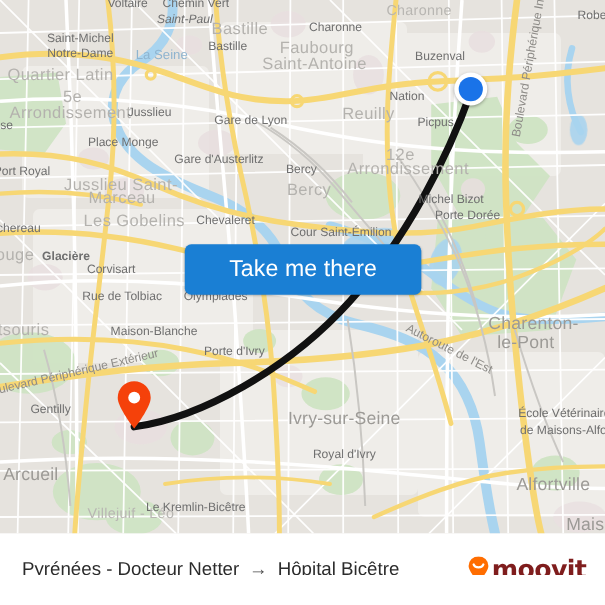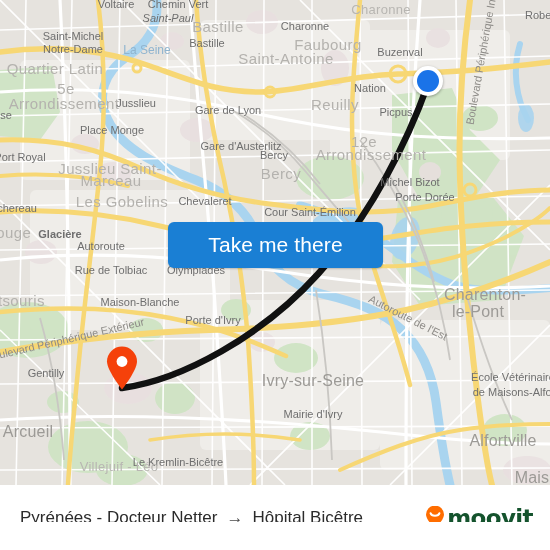--- a/index.html
+++ b/index.html
@@ -77,21 +77,21 @@
     position:absolute;left:20px;top:50%;transform:translateY(-50%);
     font-size:17px;color:#2b2b2b;white-space:nowrap;
     display:flex;align-items:center;gap:9px;
   }
   .route-title .arrow{font-size:17px;color:#4a4a4a;}
   .brand{
     position:absolute;right:17px;top:50%;transform:translateY(-50%);
     display:flex;align-items:center;gap:2px;
   }
   .brand-word{
-    font-size:23px;font-weight:bold;color:#14532d;letter-spacing:-.6px;
+    font-size:23px;font-weight:bold;color:#7f1d1d;letter-spacing:-.6px;
     font-family:"DejaVu Sans", sans-serif;
   }
 </style>
 </head>
 <body>
 
 <div id="app">
 
   <div class="map">
 
@@ -228,66 +228,66 @@
         <div class="lbl place" style="left: 178px; top: 4px;">Chemin Vert</div>
         <div class="lbl area2" style="left: 381px; top: 9px;">Charonne</div>
         <div class="lbl place" style="left: 168px; top: 18px; font-style: italic;">Saint-Paul</div>
         <div class="lbl area" style="left: 218px; top: 26px;">Bastille</div>
         <div class="lbl place" style="left: 305px; top: 26px;">Charonne</div>
         <div class="lbl place" style="left: 521px; top: 15px; margin-left: 34px;">Robespierre</div>
         <div class="lbl place" style="left: 207px; top: 43px;">Bastille</div>
         <div class="lbl place" style="left: 400px; top: 52px;">Buzenval</div>
         <div class="lbl place" style="left: 73px; top: 36px;">Saint-Michel</div>
         <div class="lbl place" style="left: 73px; top: 49px;">Notre-Dame</div>
-        <div class="lbl area" style="left: 288px; top: 44px; margin-left: 40px;">Faubourg</div>
+        <div class="lbl area" style="left: 288px; top: 44px;">Faubourg</div>
         <div class="lbl area" style="left: 286px; top: 58px;">Saint-Antoine</div>
         <div class="lbl water" style="left: 147px; top: 50px;">La Seine</div>
         <div class="lbl area" style="left: 55px; top: 68px;">Quartier Latin</div>
         <div class="lbl place" style="left: 370px; top: 88px;">Nation</div>
         <div class="lbl area" style="left: 335px; top: 104px;">Reuilly</div>
         <div class="lbl area" style="left: 66px; top: 88px;">5e</div>
         <div class="lbl area" style="left: 64px; top: 103px;">Arrondissement</div>
         <div class="lbl place" style="left: 136px; top: 103px;">Jusslieu</div>
         <div class="lbl place" style="left: 396px; top: 112px;">Picpus</div>
         <div class="lbl road" style="left: 481px; top: 62px; transform: translate(-50%, -50%) rotate(-80deg);">Boulevard Périphérique In</div>
         <div class="lbl place" style="left: 228px; top: 110px;">Gare de Lyon</div>
         <div class="lbl place" style="left: 112px; top: 130px;">Place Monge</div>
-        <div class="lbl place" style="left: 199px; top: 146px; margin-left: 42px;">Gare d'Austerlitz</div>
+        <div class="lbl place" style="left: 199px; top: 146px;">Gare d'Austerlitz</div>
         <div class="lbl place" style="left: 274px; top: 155px;">Bercy</div>
         <div class="lbl area" style="left: 364px; top: 141px;">12e</div>
         <div class="lbl area" style="left: 371px; top: 154px;">Arrondissement</div>
         <div class="lbl place" style="left: 6px; top: 115px;">se</div>
         <div class="lbl place" style="left: 20px; top: 157px;">Port Royal</div>
         <div class="lbl area" style="left: 110px; top: 168px;">Jusslieu Saint-</div>
         <div class="lbl area" style="left: 111px; top: 180px;">Marceau</div>
         <div class="lbl area" style="left: 281px; top: 173px;">Bercy</div>
         <div class="lbl place" style="left: 410px; top: 182px;">Michel Bizot</div>
         <div class="lbl place" style="left: 425px; top: 197px;">Porte Dorée</div>
         <div class="lbl place" style="left: 205px; top: 201px;">Chevaleret</div>
         <div class="lbl area" style="left: 122px; top: 201px;">Les Gobelins</div>
         <div class="lbl place" style="left: 14px; top: 208px;">ochereau</div>
         <div class="lbl place" style="left: 310px; top: 212px;">Cour Saint-Émilion</div>
         <div class="lbl place" style="left: 60px; top: 234px; font-weight: bold;">Glacière</div>
         <div class="lbl area" style="left: 11px; top: 232px;">rouge</div>
-        <div class="lbl place" style="left: 101px; top: 246px;">Autoroute</div>
+        <div class="lbl place" style="left: 101px; top: 246px;">Corvisart</div>
         <div class="lbl town" style="left: 485px; top: 295px;">Charenton-</div>
         <div class="lbl town" style="left: 478px; top: 312px;">le-Pont</div>
         <div class="lbl place" style="left: 111px; top: 270px;">Rue de Tolbiac</div>
         <div class="lbl place" style="left: 196px; top: 270px;">Olympiades</div>
         <div class="lbl place" style="left: 140px; top: 302px;">Maison-Blanche</div>
         <div class="lbl area" style="left: 17px; top: 300px;">ntsouris</div>
         <div class="lbl road" style="left: 408px; top: 318px; transform: translate(-50%, -50%) rotate(27deg);">Autoroute de l'Est</div>
         <div class="lbl road" style="left: 65px; top: 340px; transform: translate(-50%, -50%) rotate(-13deg);">Boulevard Périphérique Extérieur</div>
         <div class="lbl place" style="left: 213px; top: 320px;">Porte d'Ivry</div>
         <div class="lbl place" style="left: 46px; top: 373px;">Gentilly</div>
         <div class="lbl place" style="left: 513px; top: 377px;">École Vétérinaire</div>
         <div class="lbl place" style="left: 514px; top: 392px;">de Maisons-Alfor</div>
         <div class="lbl town" style="left: 313px; top: 381px;">Ivry-sur-Seine</div>
         <div class="lbl place" style="left: 178px; top: 421px; margin-top: 41px;">Le Kremlin-Bicêtre</div>
-        <div class="lbl place" style="left: 313px; top: 414px;">Mairie d'Ivry</div>
+        <div class="lbl place" style="left: 313px; top: 414px;">Royal d'Ivry</div>
         <div class="lbl town" style="left: 28px; top: 432px;">Arcueil</div>
         <div class="lbl town" style="left: 503px; top: 441px;">Alfortville</div>
         <div class="lbl area2" style="left: 119px; top: 466px;">Villejuif - Léo</div>
         <div class="lbl town" style="left: 532px; top: 478px;">Mais</div>
       </div>
 
     <div class="origin-dot" style="left:428px;top:81px;"></div>
 
     <div class="dest-pin" style="left:122px;top:390px;">
       <svg viewBox="0 0 34 44" width="34" height="44">

